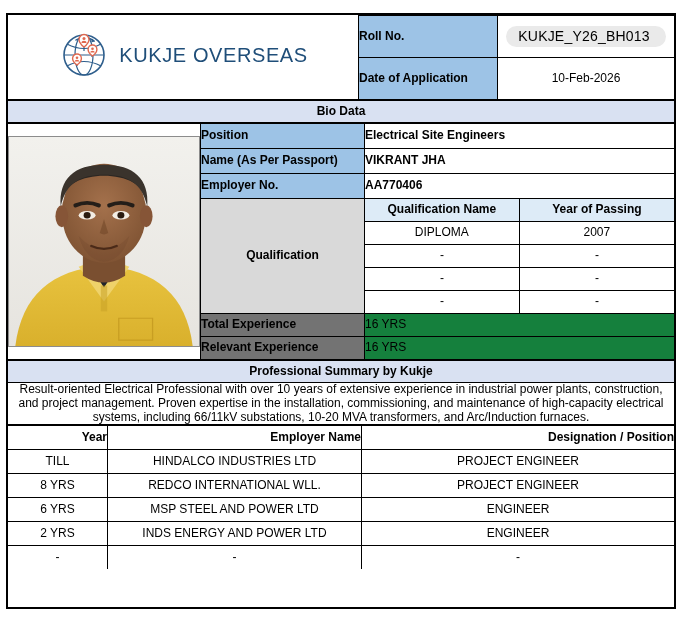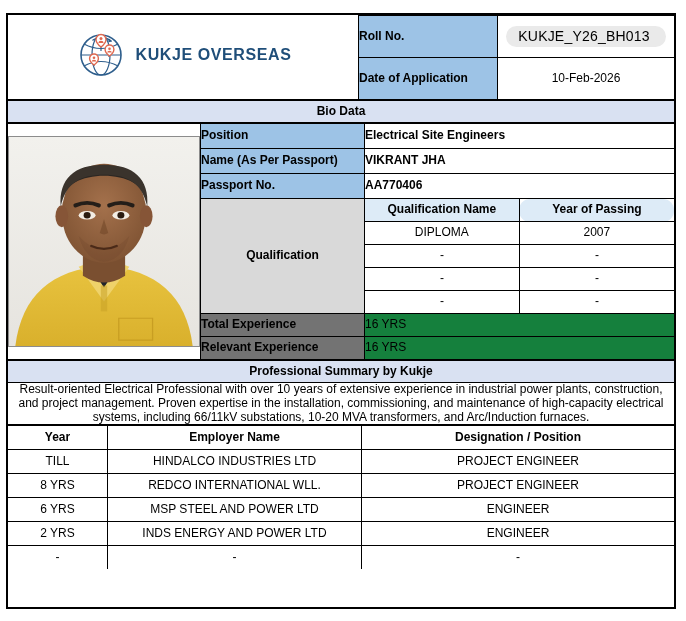--- a/index.html
+++ b/index.html
@@ -49,22 +49,22 @@
     border-left: none !important;
     border-top: none !important;
   }
   .logo-wrap {
     display: inline-flex;
     align-items: center;
     gap: 9px;
   }
   .logo-mark { width: 52px; height: 52px; display: block; }
   .logo-text {
-    font-size: 16px;
-    font-weight: bold;
+    font-size: 20px;
+    font-weight: normal;
     letter-spacing: 0.6px;
     color: #1F4E79;
     white-space: nowrap;
     text-align: center;
   }
 
   .hdr-label {
     width: 138px;
     background: #9DC3E6;
     font-weight: bold;
@@ -147,21 +147,21 @@
     text-align: center;
     height: 22px;
   }
   .qual-cell {
     background: #ffffff;
     text-align: center;
     font-size: 11.8px;
     height: 22px;
   }
   .qual-col-a { width: 155px; }
-  .qual-col-b { border-right: none !important; border-radius: 11px; }
+  .qual-col-b { border-right: none !important; }
 
   .exp-label {
     background: #737373;
     font-weight: bold;
     font-size: 11.8px;
     padding-left: 6px;
     height: 22px;
   }
   .exp-value {
     background: #15803d;
@@ -178,21 +178,21 @@
     font-size: 12.2px;
     line-height: 1.42;
     padding: 5px 9px 7px 9px;
     border-left: none !important;
     border-right: none !important;
   }
 
   
   .ed-head {
     background: #ffffff;
-    text-align: center;
+    text-align: right;
     font-weight: bold;
     font-size: 12.2px;
     height: 23px;
   }
   .ed-cell {
     background: #ffffff;
     text-align: center;
     font-size: 11.8px;
     height: 23px;
   }
@@ -319,21 +319,21 @@
         </div>
       </td>
       <td class="bio-label">Position</td>
       <td class="bio-value" colspan="2">Electrical Site Engineers</td>
     </tr>
     <tr>
       <td class="bio-label">Name (As Per Passport)</td>
       <td class="bio-value" colspan="2">VIKRANT JHA</td>
     </tr>
     <tr>
-      <td class="bio-label">Passport No.</td>
+      <td class="bio-label">Employer No.</td>
       <td class="bio-value" colspan="2">AA770406</td>
     </tr>
 
     <tr>
       <td class="qual-label" rowspan="5">Qualification</td>
       <td class="qual-head qual-col-a">Qualification Name</td>
       <td class="qual-head qual-col-b">Year of Passing</td>
     </tr>
     <tr>
       <td class="qual-cell qual-col-a">DIPLOMA</td>

